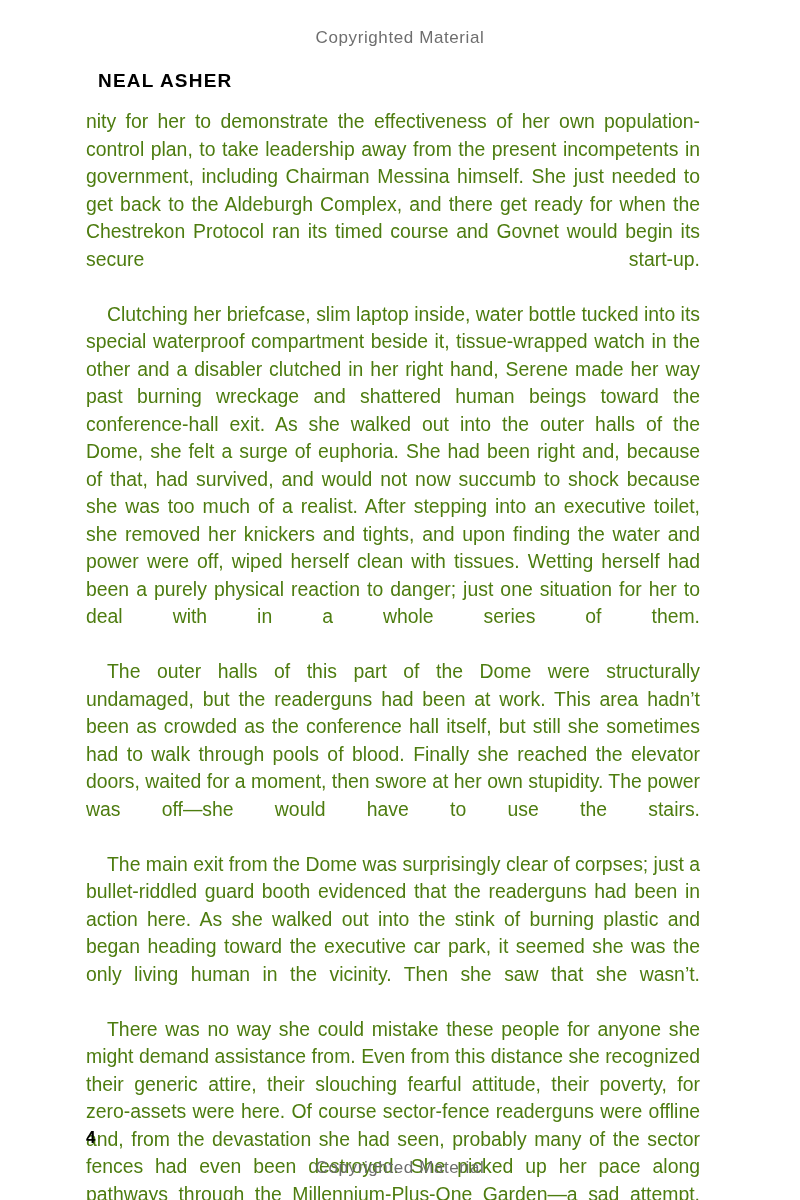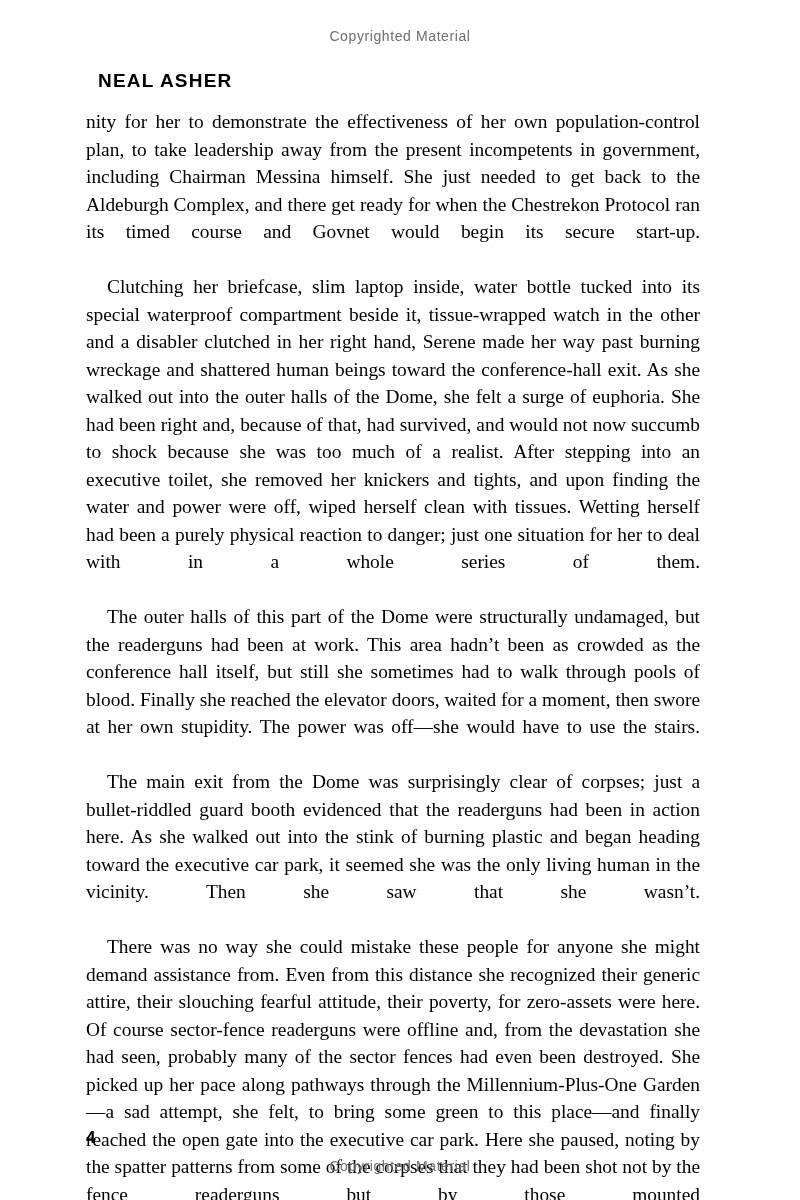--- a/index.html
+++ b/index.html
@@ -24,21 +24,21 @@
     background: #ffffff;
   }
 
   
   .watermark {
     position: absolute;
     left: 0;
     width: 800px;
     text-align: center;
     font-family: "Liberation Sans", sans-serif;
-    font-size: 14px;
+    font-size: 17px;
     letter-spacing: 0.6px;
     color: #6e6e6e;
     white-space: nowrap;
   }
   .watermark-top    { top: 28px; }
   .watermark-bottom { top: 1158px; }
 
   
   .running-head {
     position: absolute;
@@ -56,27 +56,27 @@
   
   .textblock {
     position: absolute;
     left: 86px;
     top: 108px;
     width: 614px;
   }
 
   .para {
     margin: 0;
-    font-family: Liberation Serif, serif;
+    font-family: Liberation Sans, sans-serif;
     font-size: 19.4px;
     line-height: 27.5px;
     text-align: justify;
     text-justify: inter-word;
     hyphens: none;
-    color: #000000;
+    color: #4d7c0f;
   }
   .para.indent { text-indent: 21px; }
   .para.flush  { text-indent: 0; }
 
   
   .para:after { content: ""; display: inline-block; width: 100%; }
 
   
   .folio {
     position: absolute;

